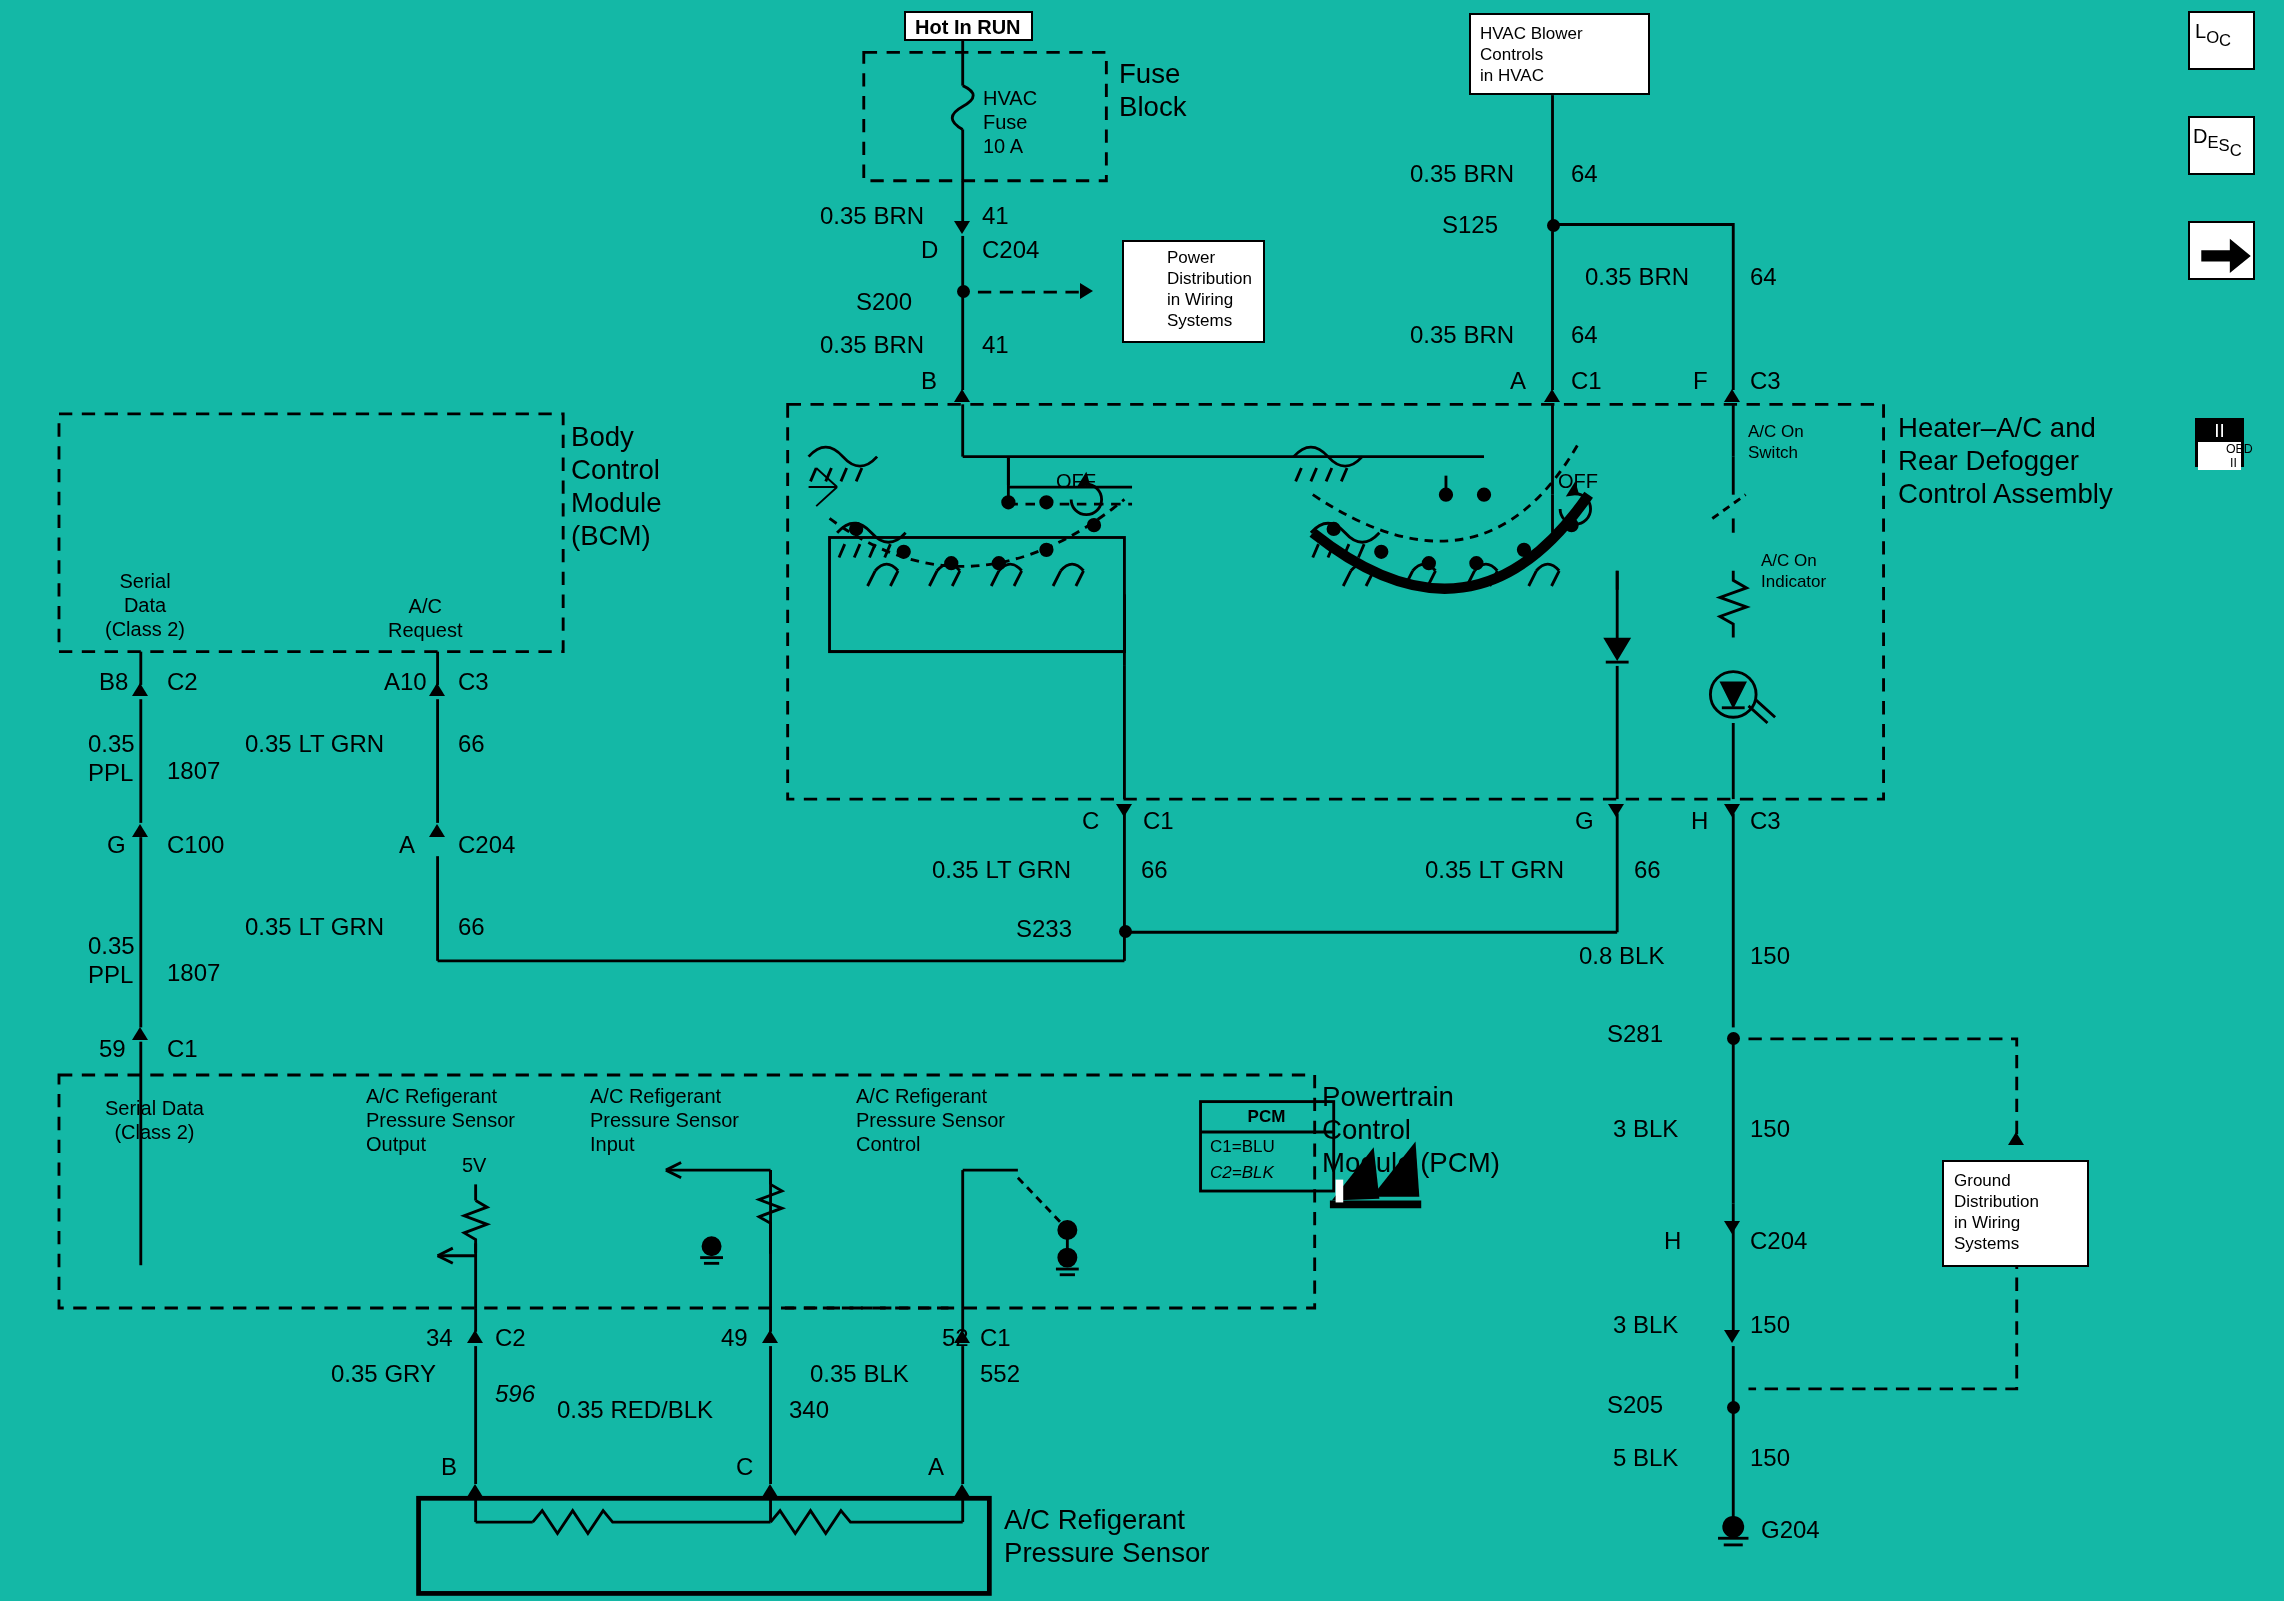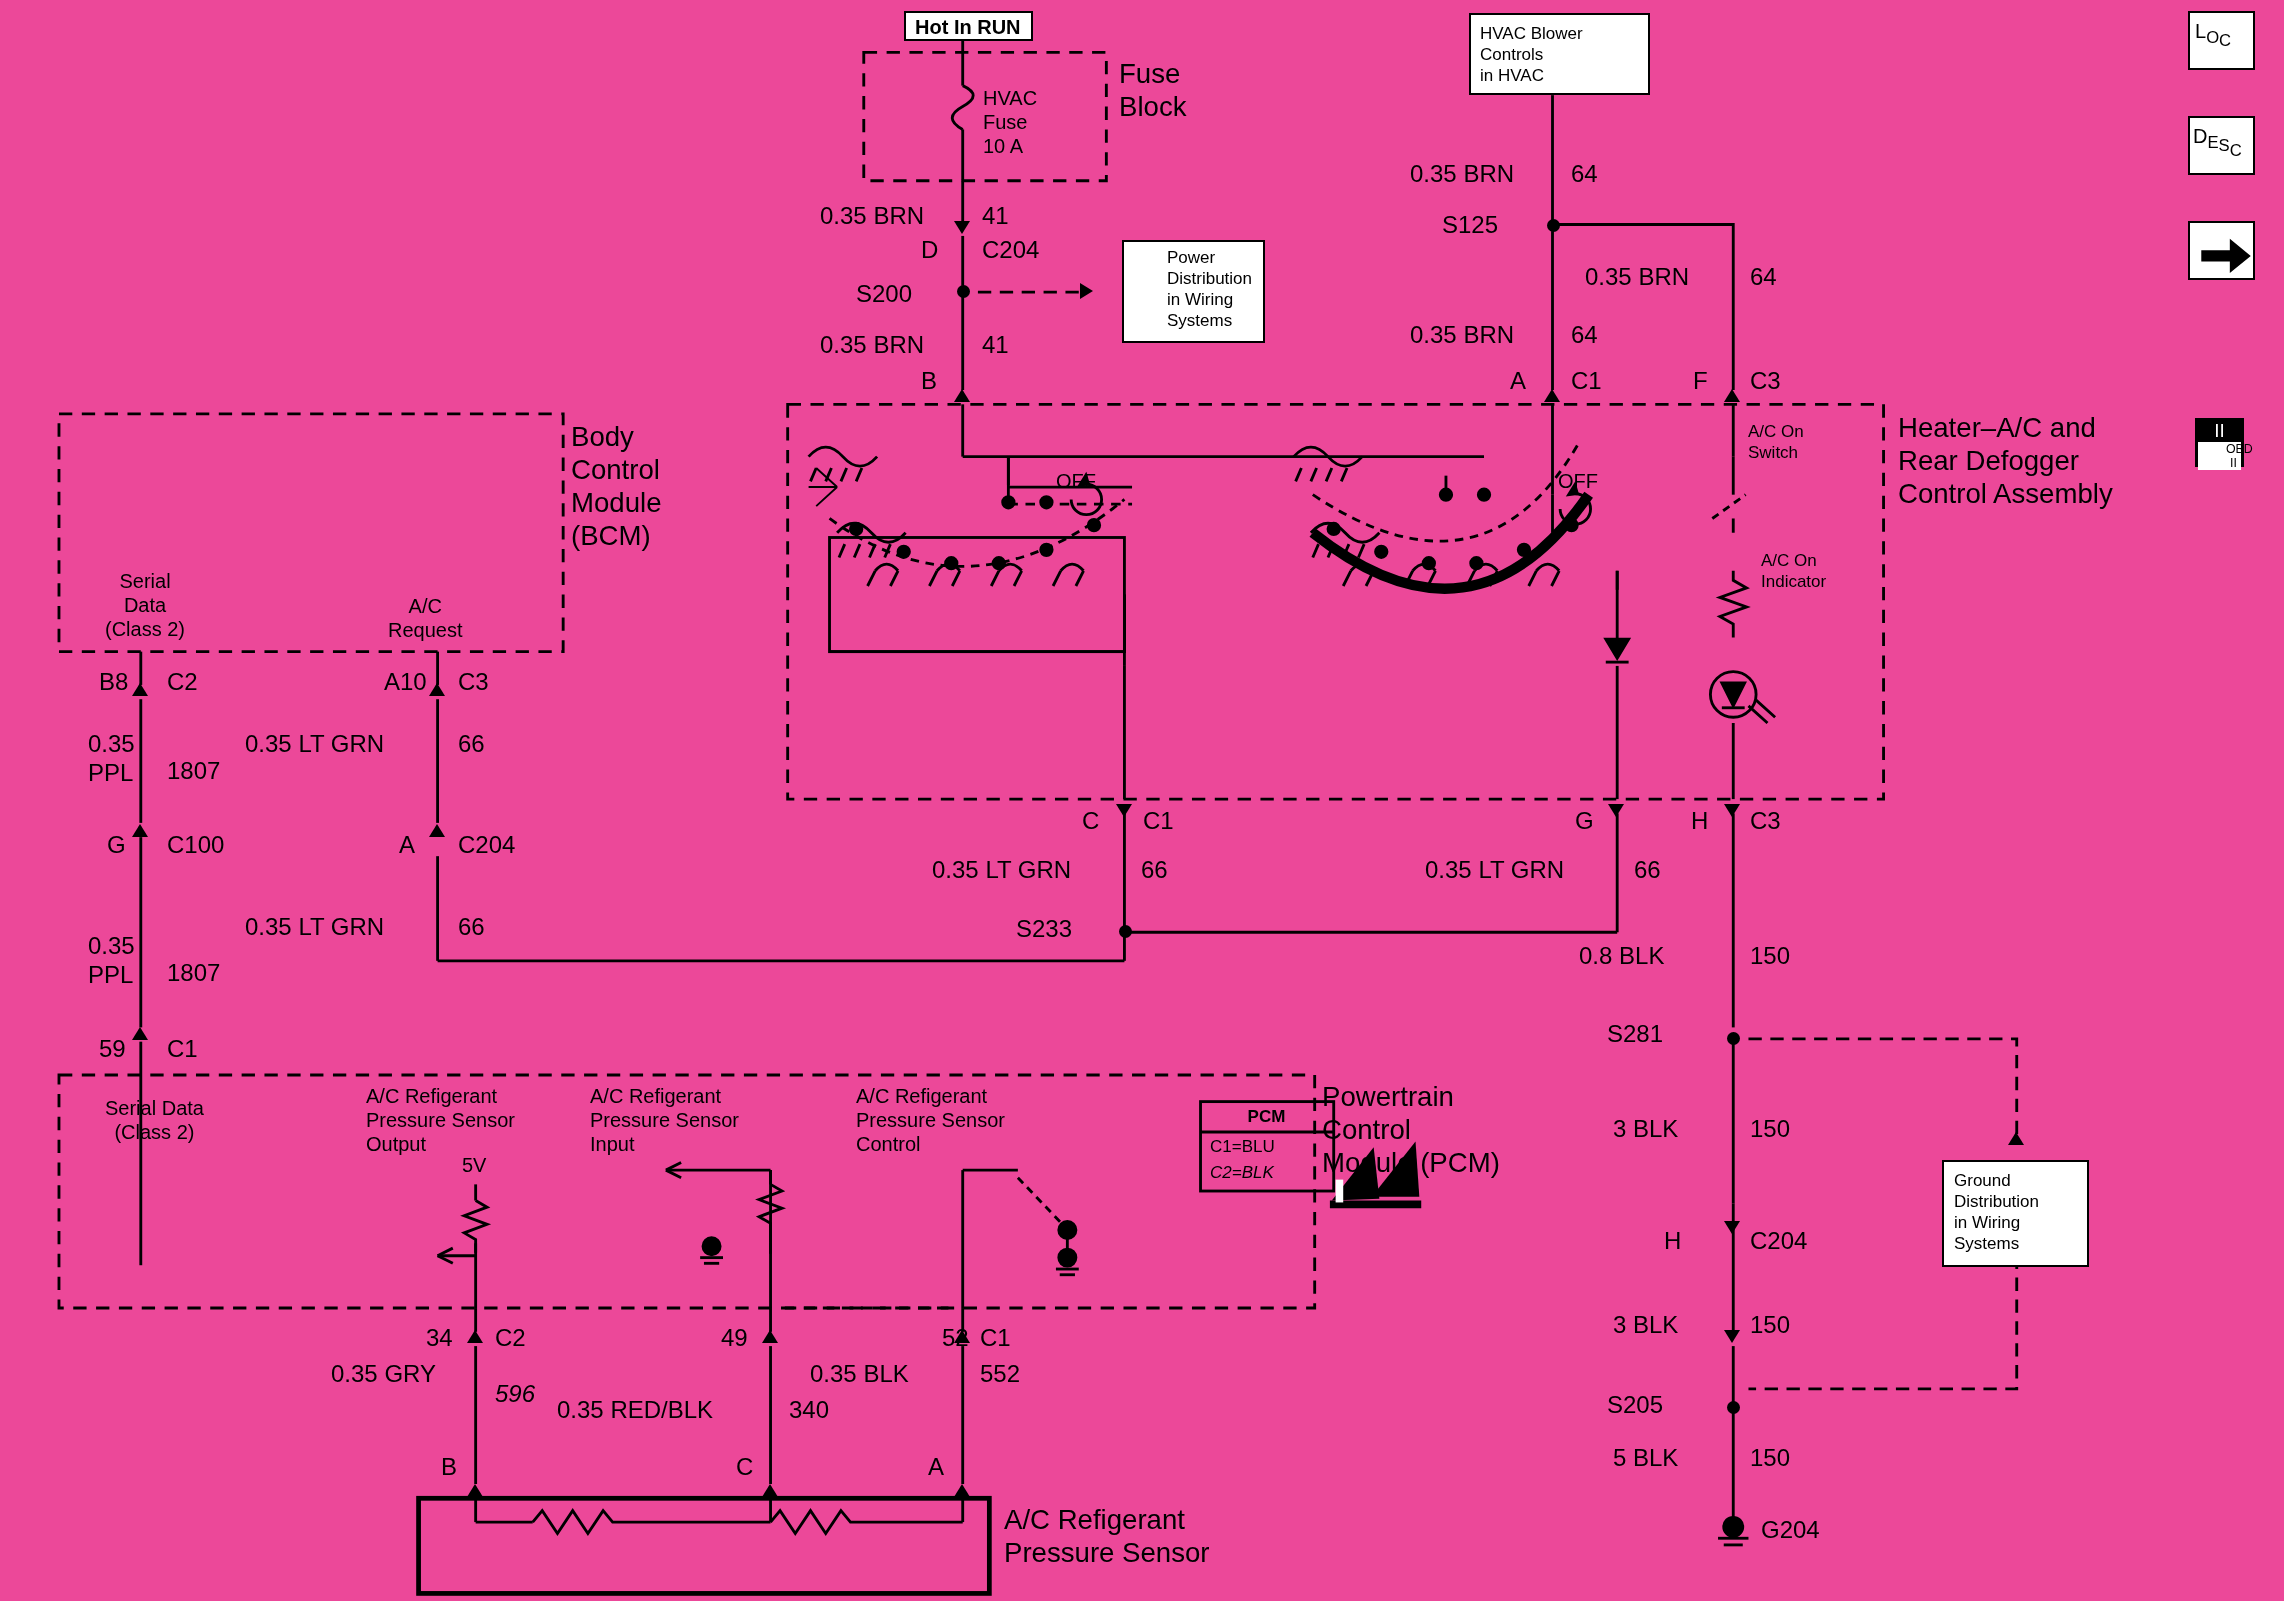--- a/index.html
+++ b/index.html
@@ -8,21 +8,21 @@
     background: #ffffff;
   }
   body {
     font-family: "Liberation Sans", sans-serif;
     color: #000000;
   }
   #sheet {
     position: relative;
     width: 2285px;
     height: 1602px;
-    background: #ec4899;
+    background: #14b8a6;
     overflow: hidden;
   }
   .lbl {
     position: absolute;
     font-size: 24px;
     line-height: 28.5px;
     white-space: pre;
     color: #000;
   }
   .lbl.sm {
@@ -409,21 +409,21 @@
 
   <div class="lbl" style="left:331px;top:1360px;">0.35 GRY</div>
   <div class="lbl" style="left:495px;top:1380px;font-style:italic;">596</div>
   <div class="lbl" style="left:557px;top:1396px;">0.35 RED/BLK</div>
   <div class="lbl" style="left:789px;top:1396px;">340</div>
   <div class="lbl" style="left:810px;top:1360px;">0.35 BLK</div>
   <div class="lbl" style="left:980px;top:1360px;">552</div>
 
   <div class="lbl" style="left:921px;top:236px;">D</div>
   <div class="lbl" style="left:982px;top:236px;">C204</div>
-  <div class="lbl" style="left:856px;top:280px;">S200</div>
+  <div class="lbl" style="left:856px;top:288px;">S200</div>
   <div class="lbl" style="left:1442px;top:211px;">S125</div>
   <div class="lbl" style="left:1016px;top:915px;">S233</div>
   <div class="lbl" style="left:1607px;top:1020px;">S281</div>
   <div class="lbl" style="left:1607px;top:1391px;">S205</div>
   <div class="lbl" style="left:1761px;top:1516px;">G204</div>
 
   <div class="lbl" style="left:921px;top:367px;">B</div>
   <div class="lbl" style="left:1510px;top:367px;">A</div>
   <div class="lbl" style="left:1571px;top:367px;">C1</div>
   <div class="lbl" style="left:1693px;top:367px;">F</div>

